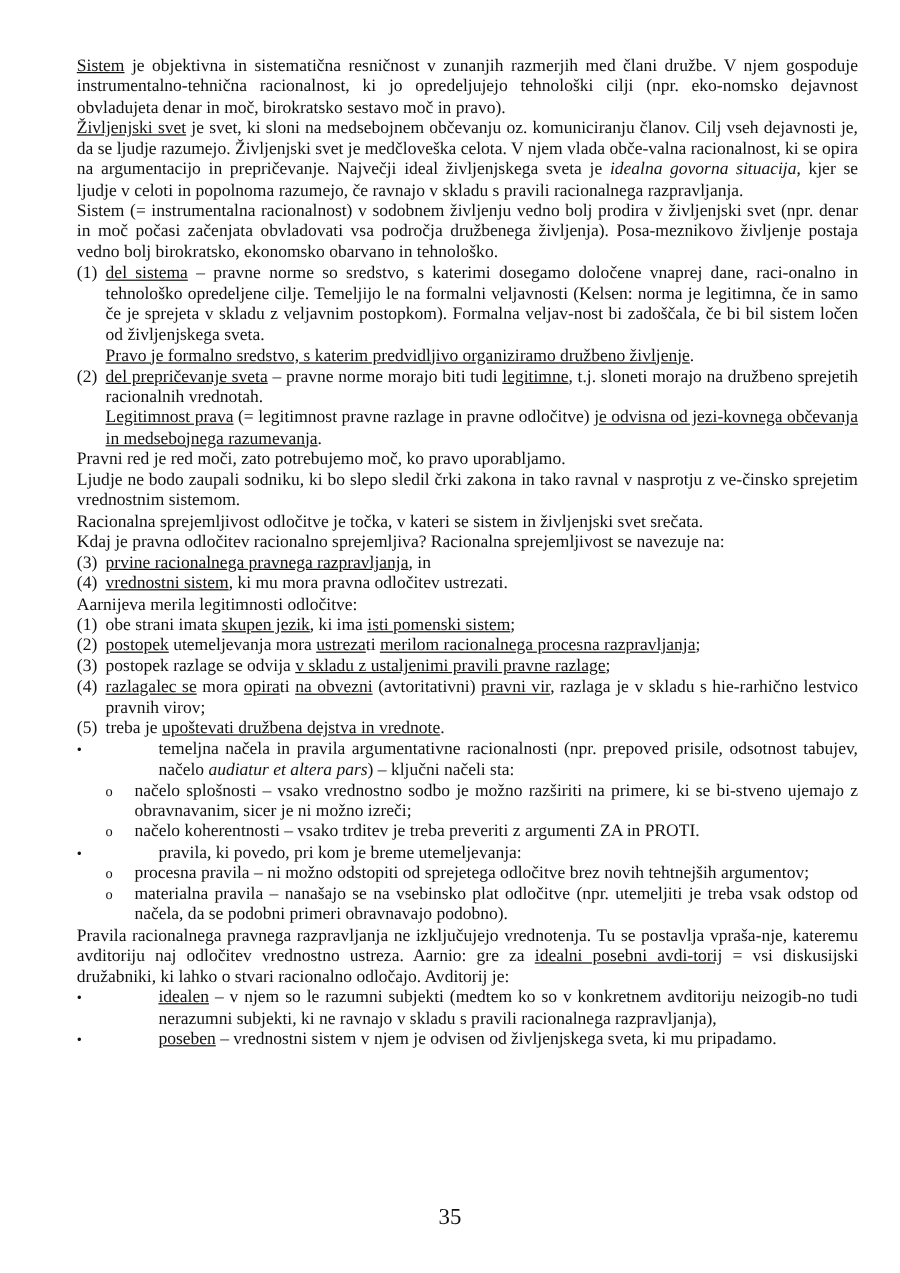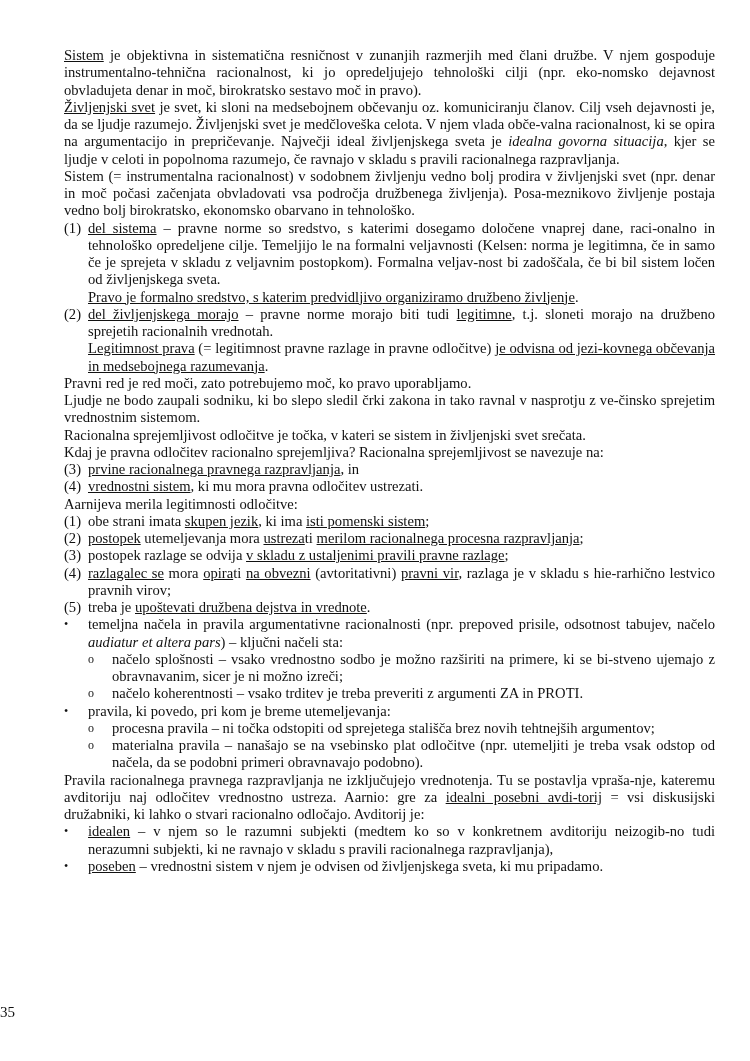--- a/index.html
+++ b/index.html
@@ -9,27 +9,27 @@
     font-family:"Liberation Serif", serif; font-size:14.6px; line-height:17.25px; color:#111;
   }
   .p { text-align:justify; text-align-last:left; margin:0; }
   .i { font-style:italic; }
   .ui { text-decoration:underline; }
   .num { display:flex; }
   .num .lbl { width:24px; flex:none; }
   .num .body { flex:1; text-align:justify; }
   .bul { display:flex; }
   .bul .mk { width:24px; flex:none; font-size:12px; }
-  .bul .body { flex:1; text-align:justify; }
+  .bul .body { flex:1; text-align:justify;margin-left:44px; }
   .sub { display:flex; margin-left:24px; }
   .sub .mk { width:24px; flex:none; font-size:12px; }
   .sub .body { flex:1; text-align:justify; }
   .pagenum {
-    position:absolute; left:0; width:750px; top:1004px; text-align:left;
-    font-family:"Liberation Serif", serif; font-size:15px; color:#111;
+    position:absolute; left:0; width:750px; top:1004px; text-align:center;
+    font-family:"Liberation Serif", serif; font-size:19px; color:#111;
   }
 </style>
 </head>
 <body>
 
 <div class="page">
 
   <p class="p"><span class="ui">Sistem</span><span> je objektivna in sistematična resničnost v zunanjih razmerjih med člani družbe. V njem gospoduje instrumentalno-tehnična racionalnost, ki jo opredeljujejo tehnološki cilji (npr. eko-nomsko dejavnost obvladujeta denar in moč, birokratsko sestavo moč in pravo).</span></p>
 
   <p class="p"><span class="ui">Življenjski svet</span><span> je svet, ki sloni na medsebojnem občevanju oz. komuniciranju članov. Cilj vseh dejavnosti je, da se ljudje razumejo. Življenjski svet je medčloveška celota. V njem vlada obče-valna racionalnost, ki se opira na argumentacijo in prepričevanje. Največji ideal življenjskega sveta je </span><span class="i">idealna govorna situacija</span><span>, kjer se ljudje v celoti in popolnoma razumejo, če ravnajo v skladu s pravili racionalnega razpravljanja.</span></p>
@@ -40,21 +40,21 @@
     <span class="lbl">(1)</span>
     <div class="body">
       <span class="ui">del sistema</span><span> – pravne norme so sredstvo, s katerimi dosegamo določene vnaprej dane, raci-onalno in tehnološko opredeljene cilje. Temeljijo le na formalni veljavnosti (Kelsen: norma je legitimna, če in samo če je sprejeta v skladu z veljavnim postopkom). Formalna veljav-nost bi zadoščala, če bi bil sistem ločen od življenjskega sveta.</span><br>
       <span class="ui">Pravo je formalno sredstvo, s katerim predvidljivo organiziramo družbeno življenje</span><span>.</span>
     </div>
   </div>
 
   <div class="num">
     <span class="lbl">(2)</span>
     <div class="body">
-      <span class="ui">del življenjskega morajo</span><span> – pravne norme morajo biti tudi </span><span class="ui">legitimne</span><span>, t.j. sloneti morajo na  družbeno sprejetih racionalnih vrednotah.</span><br>
+      <span class="ui">del prepričevanje sveta</span><span> – pravne norme morajo biti tudi </span><span class="ui">legitimne</span><span>, t.j. sloneti morajo na  družbeno sprejetih racionalnih vrednotah.</span><br>
       <span class="ui">Legitimnost prava</span><span> (= legitimnost pravne razlage in pravne odločitve) </span><span class="ui">je odvisna od jezi-kovnega občevanja in medsebojnega razumevanja</span><span>.</span>
     </div>
   </div>
 
   <p class="p">Pravni red je red moči, zato potrebujemo moč, ko pravo uporabljamo.</p>
   <p class="p">Ljudje ne bodo zaupali sodniku, ki bo slepo sledil črki zakona in tako ravnal v nasprotju z ve-činsko sprejetim vrednostnim sistemom.</p>
   <p class="p">Racionalna sprejemljivost odločitve je točka, v kateri se sistem in življenjski svet srečata.</p>
   <p class="p">Kdaj je pravna odločitev racionalno sprejemljiva? Racionalna sprejemljivost se navezuje na:</p>
 
   <div class="num">
@@ -101,21 +101,21 @@
   <div class="sub">
     <span class="mk">o</span>
     <div class="body">načelo koherentnosti – vsako trditev je treba preveriti z argumenti ZA in PROTI.</div>
   </div>
   <div class="bul">
     <span class="mk">•</span>
     <div class="body">pravila, ki povedo, pri kom je breme utemeljevanja:</div>
   </div>
   <div class="sub">
     <span class="mk">o</span>
-    <div class="body">procesna pravila – ni točka odstopiti od sprejetega stališča brez novih tehtnejših argumentov;</div>
+    <div class="body">procesna pravila – ni možno odstopiti od sprejetega odločitve brez novih tehtnejših argumentov;</div>
   </div>
   <div class="sub">
     <span class="mk">o</span>
     <div class="body">materialna pravila – nanašajo se na vsebinsko plat odločitve (npr. utemeljiti je treba vsak odstop od načela, da se podobni primeri obravnavajo podobno).</div>
   </div>
 
   <p class="p"><span>Pravila racionalnega pravnega razpravljanja ne izključujejo vrednotenja. Tu se postavlja vpraša-nje, kateremu avditoriju naj odločitev vrednostno ustreza. Aarnio: gre za </span><span class="ui">idealni posebni avdi-torij</span><span> = vsi diskusijski družabniki, ki lahko o stvari racionalno odločajo. Avditorij je:</span></p>
 
   <div class="bul">
     <span class="mk">•</span>

